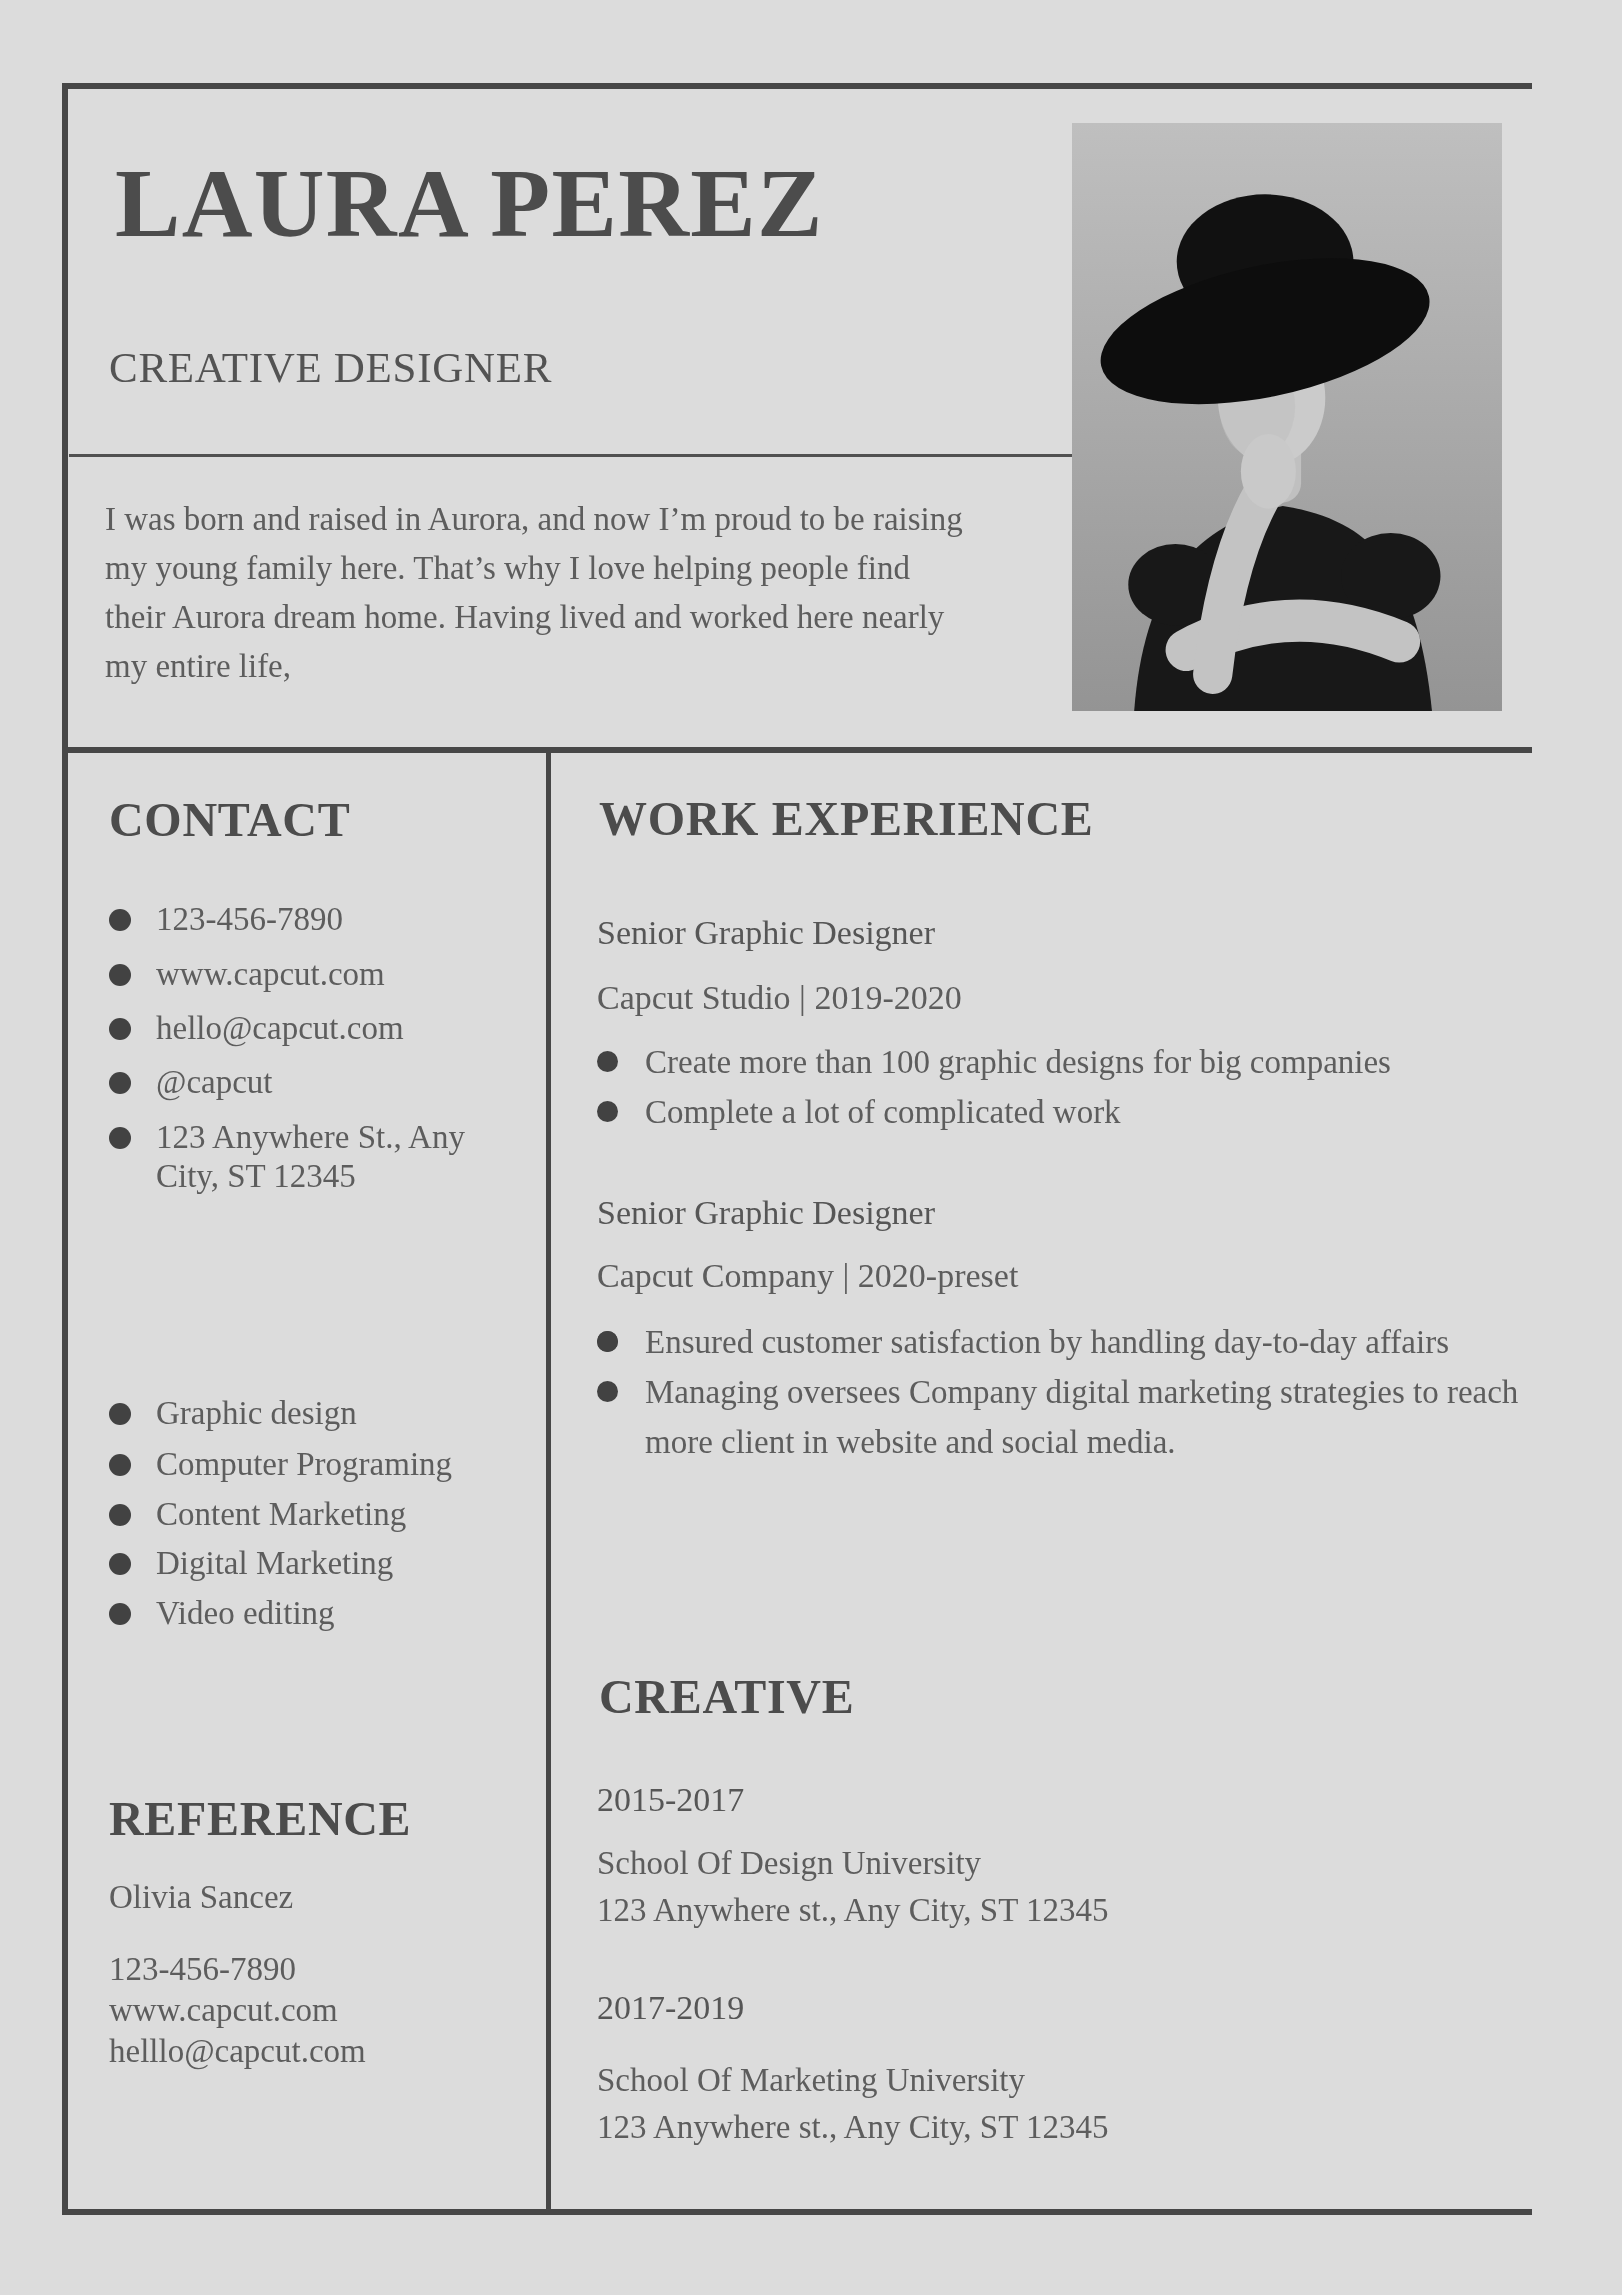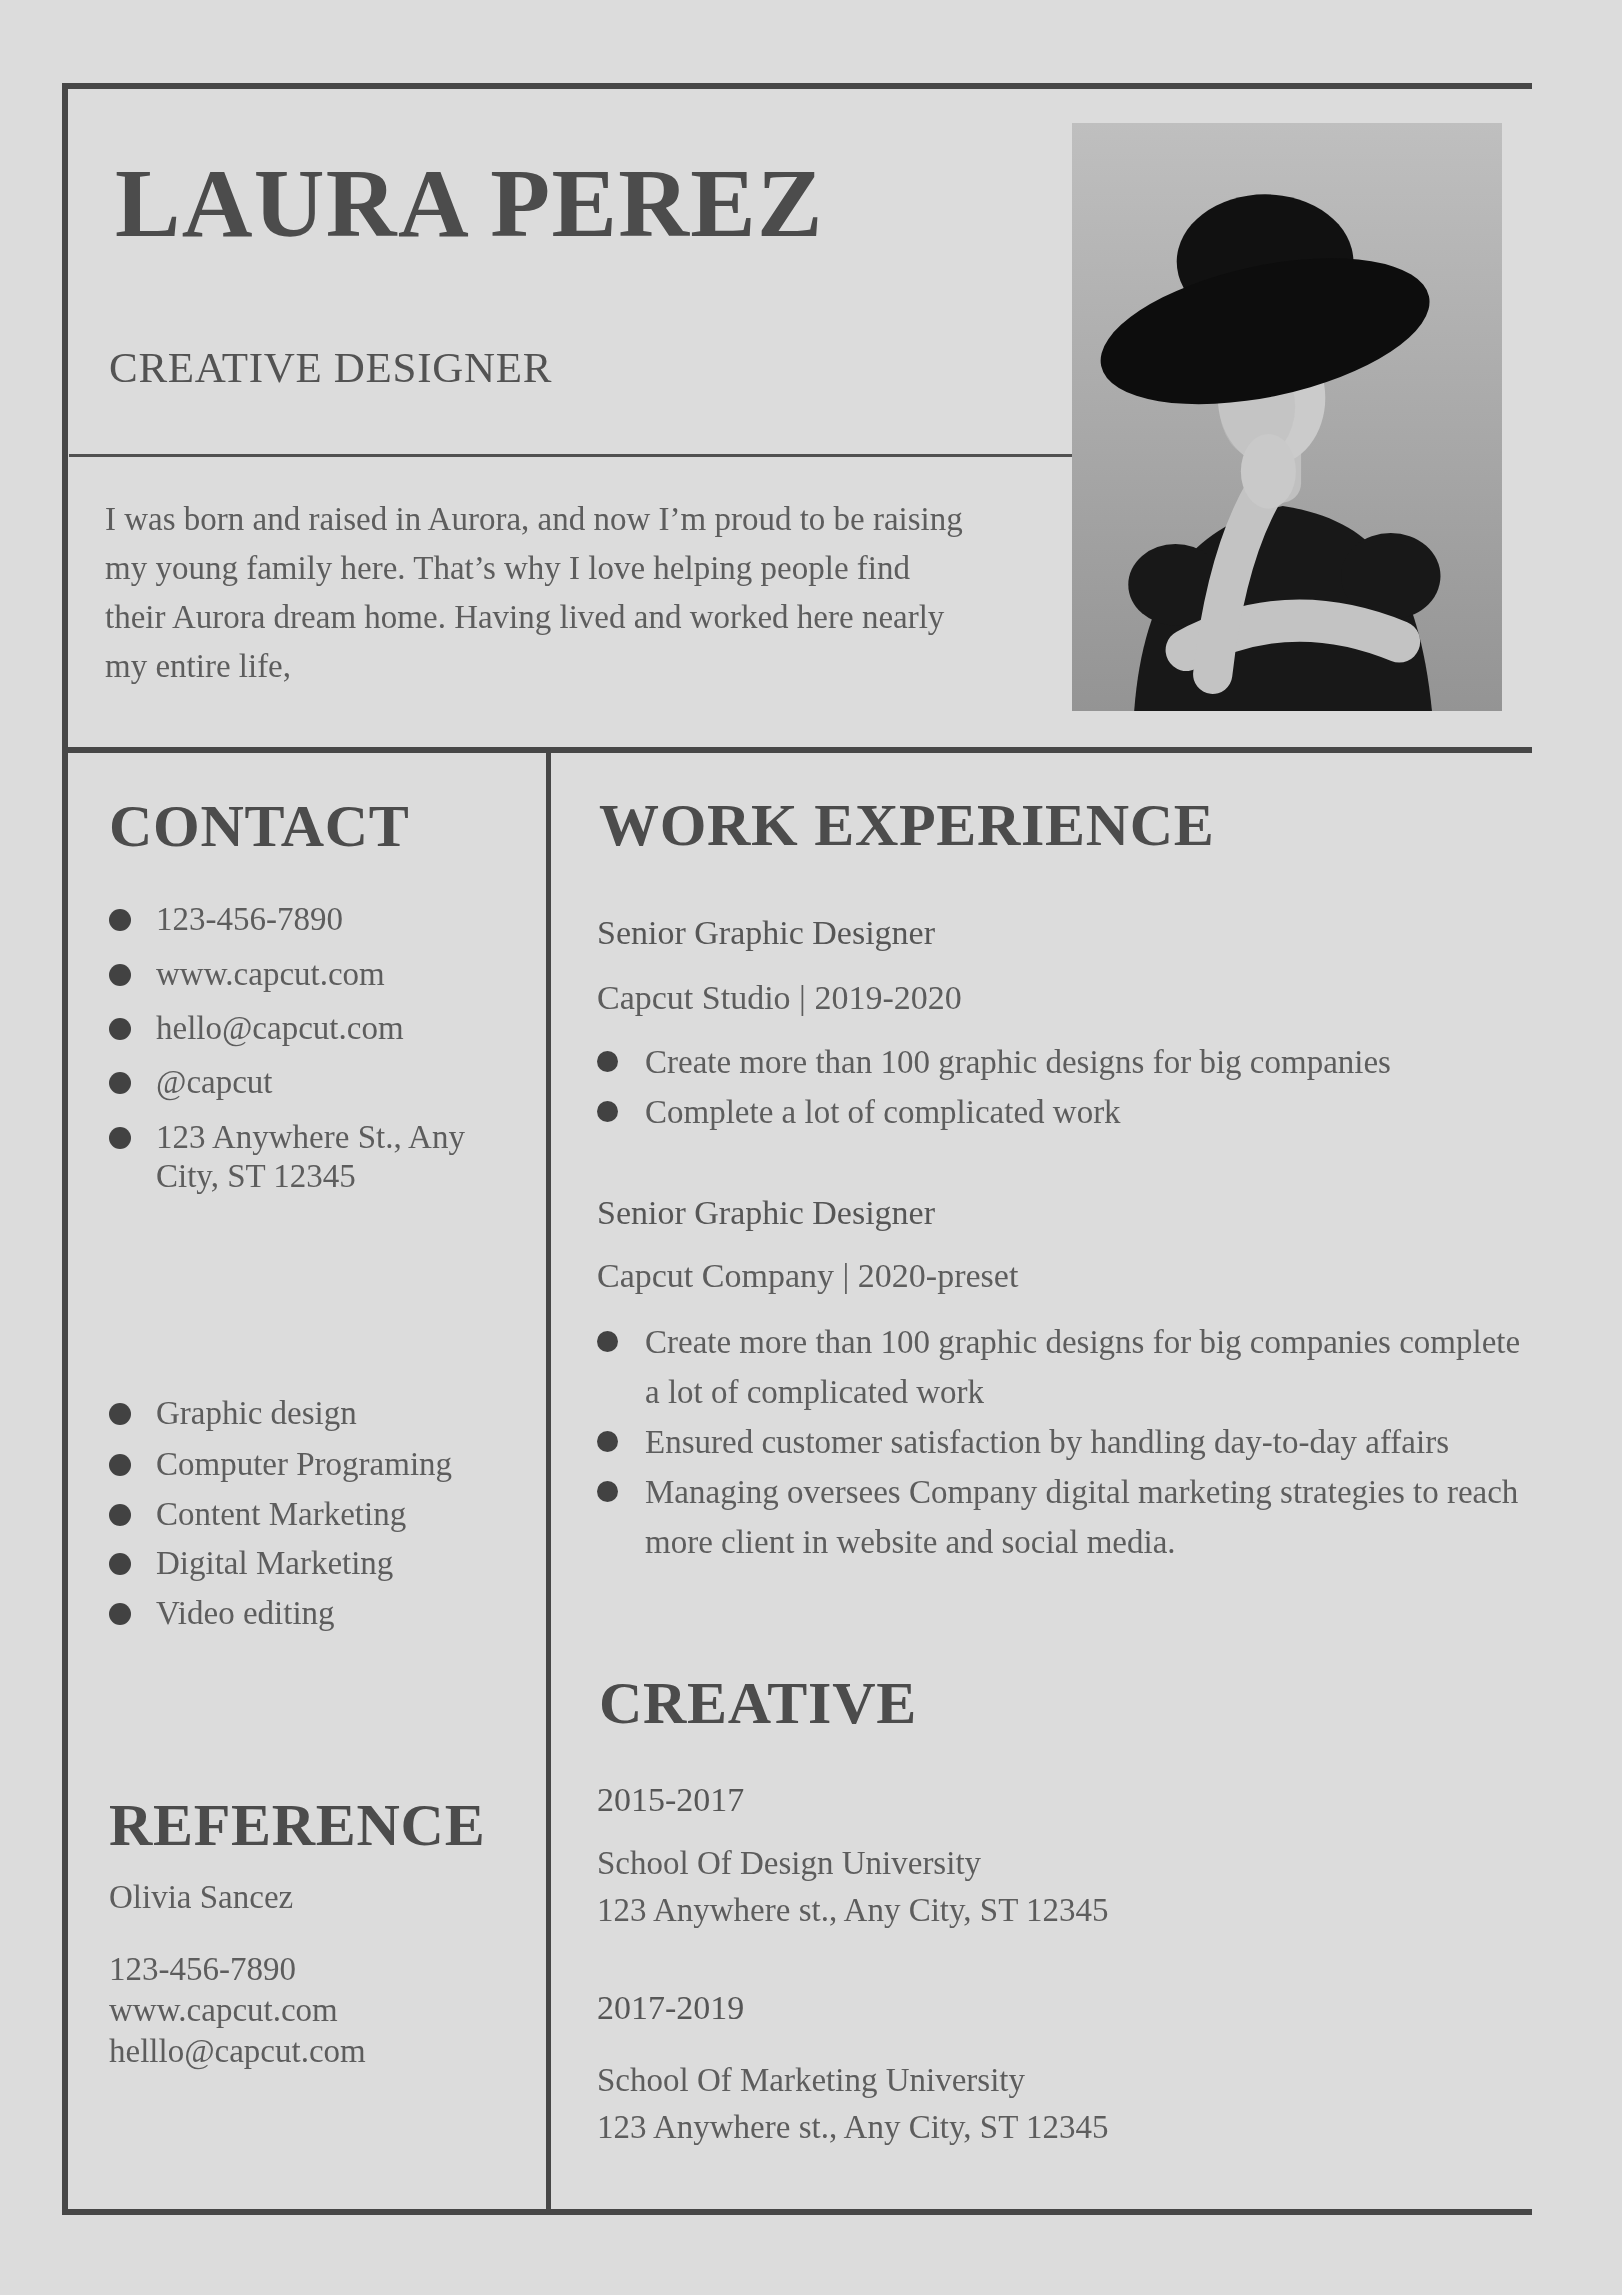--- a/index.html
+++ b/index.html
@@ -25,21 +25,21 @@
   .role {
     position:absolute; left:109px; top:346px;
     font-size:43px; line-height:1; font-weight:400; letter-spacing:0.7px;
     color:#535353; white-space:nowrap;
   }
   .intro {
     position:absolute; left:105px; top:495px; width:870px;
     font-size:33px; line-height:49px; color:#5d5d5d;
   }
   .heading {
-    position:absolute; font-size:60px; line-height:1; font-weight:700;
+    position:absolute; font-size:48px; line-height:1; font-weight:700;
     letter-spacing:0.7px; color:#4c4c4c; white-space:nowrap;
   }
   .h-contact   { left:109px; top:796px; }
   .h-expertise { left:109px; top:1315px; }
   .h-reference { left:109px; top:1795px; }
   .h-work      { left:599px; top:795px; }
   .h-education { left:599px; top:1673px; }
 
   .li {
     position:absolute; left:109px; padding-left:47px; box-sizing:border-box;
@@ -198,21 +198,20 @@
       <span class="dot"></span>
       <span>Complete a lot of complicated work</span>
     </div>
   </div>
 
   <div class="job-title j2-title">Senior Graphic Designer</div>
   <div class="job-meta j2-meta">Capcut Company | 2020-preset</div>
   <div class="wlist j2-bullets">
     <div class="wli">
       <span class="dot"></span>
-      <span>Create more than 100 graphic designs for big companies complete a lot of complicated work</span>
     </div>
     <div class="wli">
       <span class="dot"></span>
       <span>Ensured customer satisfaction by handling day-to-day affairs</span>
     </div>
     <div class="wli">
       <span class="dot"></span>
       <span>Managing oversees Company digital marketing strategies to reach more client in website and social media.</span>
     </div>
   </div>

